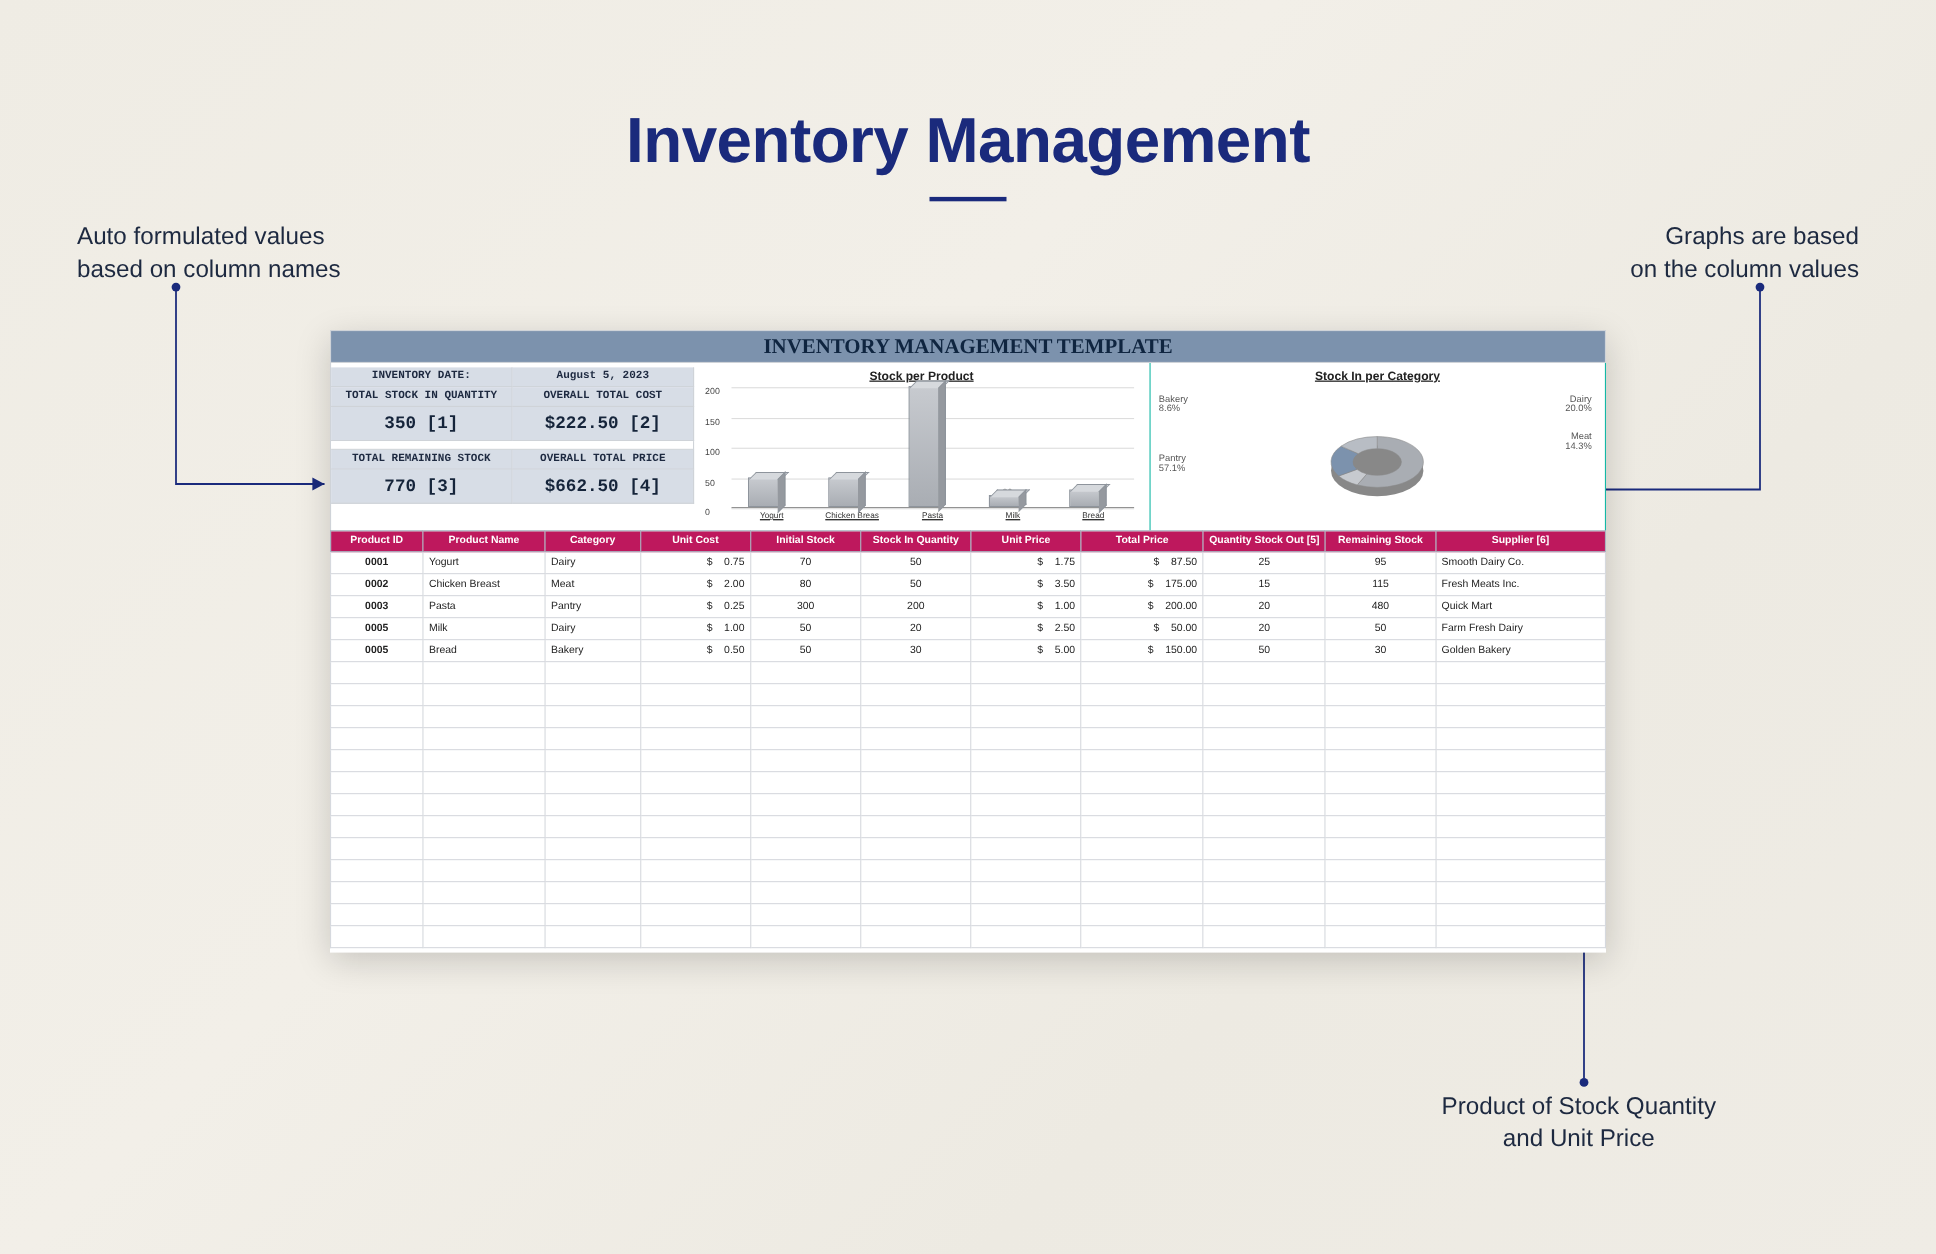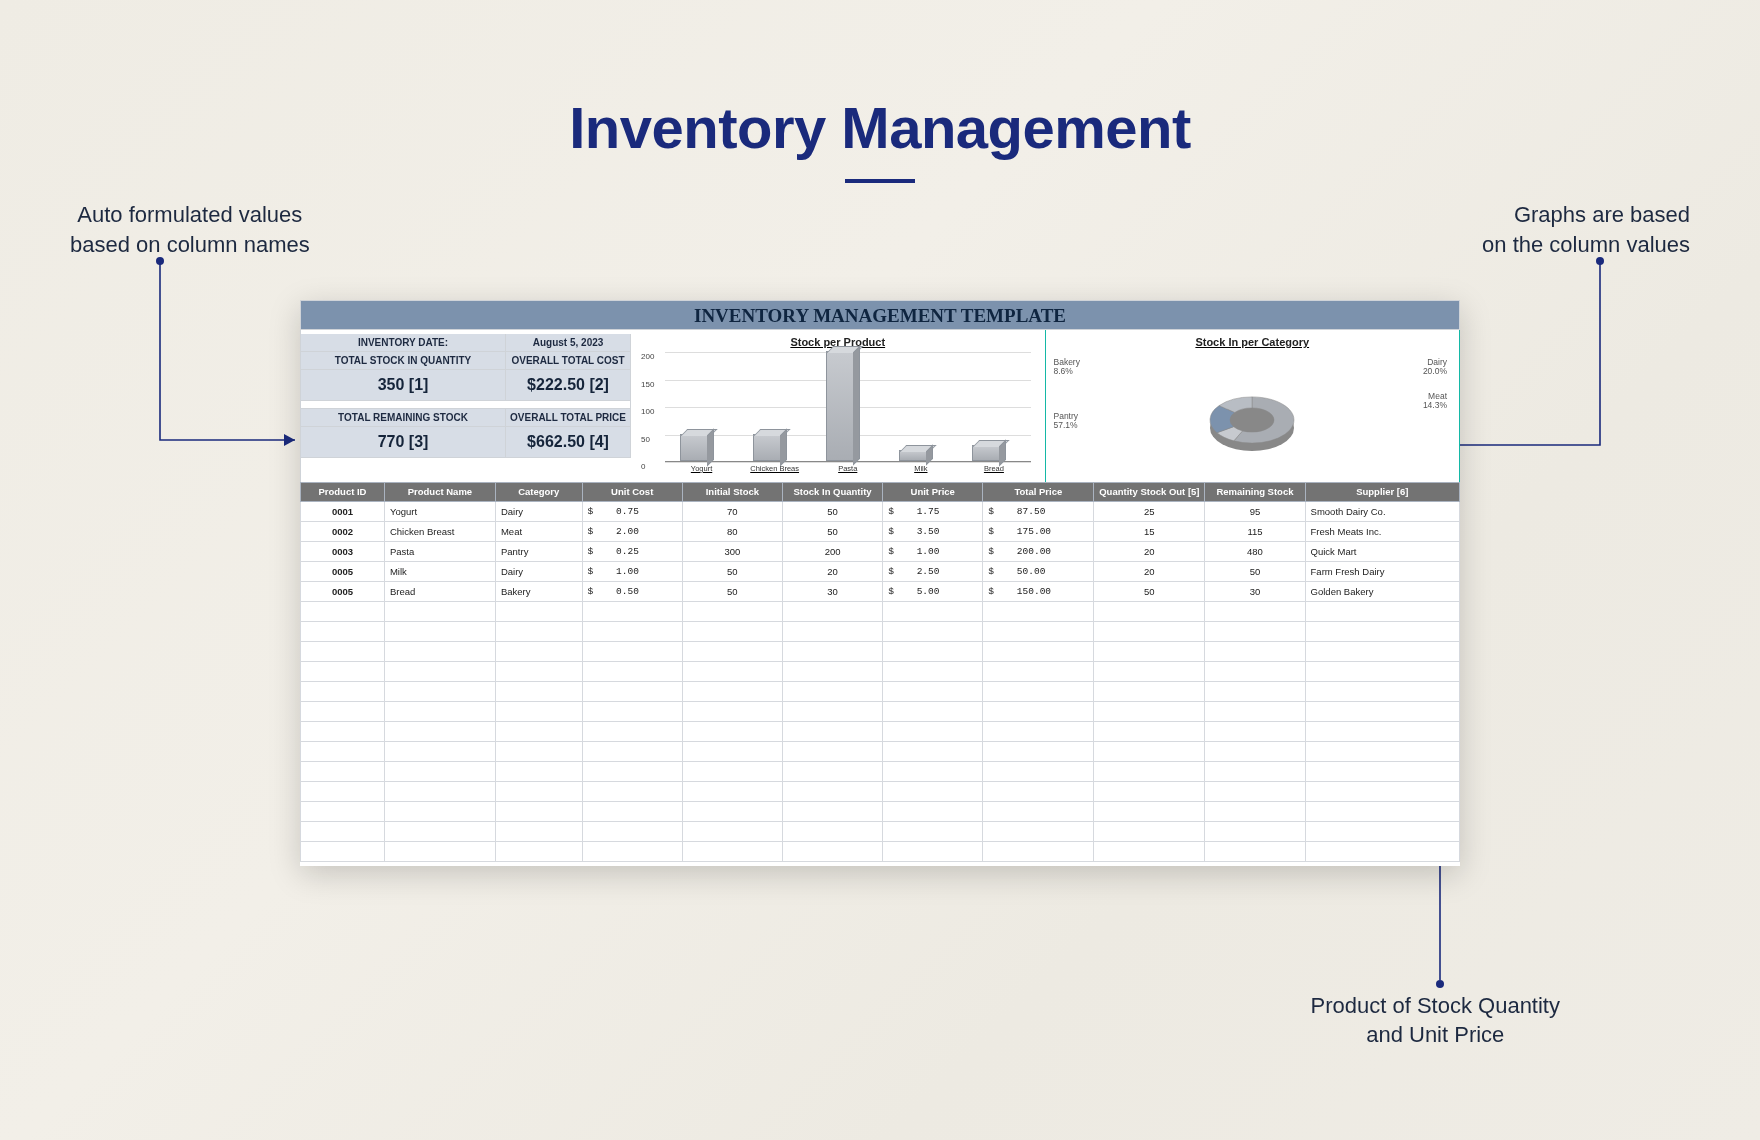--- a/index.html
+++ b/index.html
@@ -19,41 +19,41 @@
   }
   .title-underline {
     width:70px; height:4px; background:#1a2a7c; margin:18px auto 0;
   }
   .annotation {
     position:absolute;
     color:#1d2940;
     font-size:22px;
     line-height:1.35;
   }
-  .ann-left { left:70px; top:200px; text-align:center; }
+  .ann-left { left:70px; top:200px; text-align:left; }
   .ann-right { right:70px; top:200px; text-align:right; }
   .ann-bottom { right:200px; bottom:90px; text-align:center; }
 
   .sheet {
     position:absolute;
     left:300px; top:300px;
     width:1160px; height:566px;
     background:#fff;
     box-shadow:0 8px 30px rgba(0,0,0,.18);
   }
   .banner {
     height:30px; background:#7c92ad;
     color:#0f2540; font-weight:800; font-family:"Times New Roman",serif;
     font-size:19px; text-align:center; line-height:30px;
     border:1px solid #cfd3d8;
   }
   .top-row { display:flex; border-left:1px solid #cfd3d8; }
   .summary-block { width:330px; padding:4px 0 6px; }
   .charts-block { flex:1; display:flex; }
-  .grid2 { display:grid; grid-template-columns:1fr; }
+  .grid2 { display:grid; grid-template-columns:1fr 1fr;font-family:Liberation Mono, monospace; }
   .scell {
     border:1px solid #cfd3d8; border-left:none; border-top:none;
     font-size:10px; text-align:center; padding:3px 4px;
     background:#d7dde6;
   }
   .scell.lbl { font-weight:700; color:#1d2940; }
   .scell.val { font-weight:800; font-size:16px; color:#15243a; padding:6px 12px; }
   .scell.gap { background:#fff; height:8px; border-right:1px solid #cfd3d8; }
 
   .chart { flex:1; position:relative; border-right:1px solid #14b8a6; padding:4px 6px 0;text-decoration:underline; }
@@ -78,29 +78,29 @@
   .bar-val { position:absolute; top:-18px; width:34px; text-align:center; font-size:8px; color:#333;}
   .bar-lbl-row { display:flex; margin:2px 8px 0 28px; }
   .bar-lbl { flex:1; font-size:7.5px; text-align:center; color:#333;}
 
   .donut { position:relative; height:130px;}
   .donut svg { display:block; margin:0 auto;}
   .donut-lbl { position:absolute; font-size:8.5px; color:#555; line-height:1.1;}
 
   .tbl { width:100%; border-collapse:collapse; table-layout:fixed;}
   .tbl th {
-    background:#737373; color:#fff; font-size:9.5px; font-weight:700;
+    background:#be185d; color:#fff; font-size:9.5px; font-weight:700;
     padding:4px 2px; border:1px solid #aab3c0; line-height:1.1;
   }
   .tbl td {
     font-size:9.5px; color:#222; border:1px solid #d6d9de;
     padding:3px 5px; height:20px; white-space:nowrap; overflow:hidden;
   }
   .tbl td.c { text-align:center;}
-  .tbl td.r { text-align:left;font-family:Liberation Mono, monospace;}
+  .tbl td.r { text-align:right;}
   .tbl td.bold { font-weight:700;}
   col.w1{width:62px}col.w2{width:82px}col.w3{width:64px}col.w4{width:74px}
   col.w5{width:74px}col.w6{width:74px}col.w7{width:74px}col.w8{width:82px}
   col.w9{width:82px}col.w10{width:74px}col.w11{width:114px}
 
   svg.callout { position:absolute; overflow:visible; pointer-events:none;}
   svg.callout line,svg.callout path { stroke:#1a2a7c; stroke-width:1.6; fill:none;}
   svg.callout circle { fill:#1a2a7c;}
   svg.callout polygon { fill:#1a2a7c;}
 </style>

